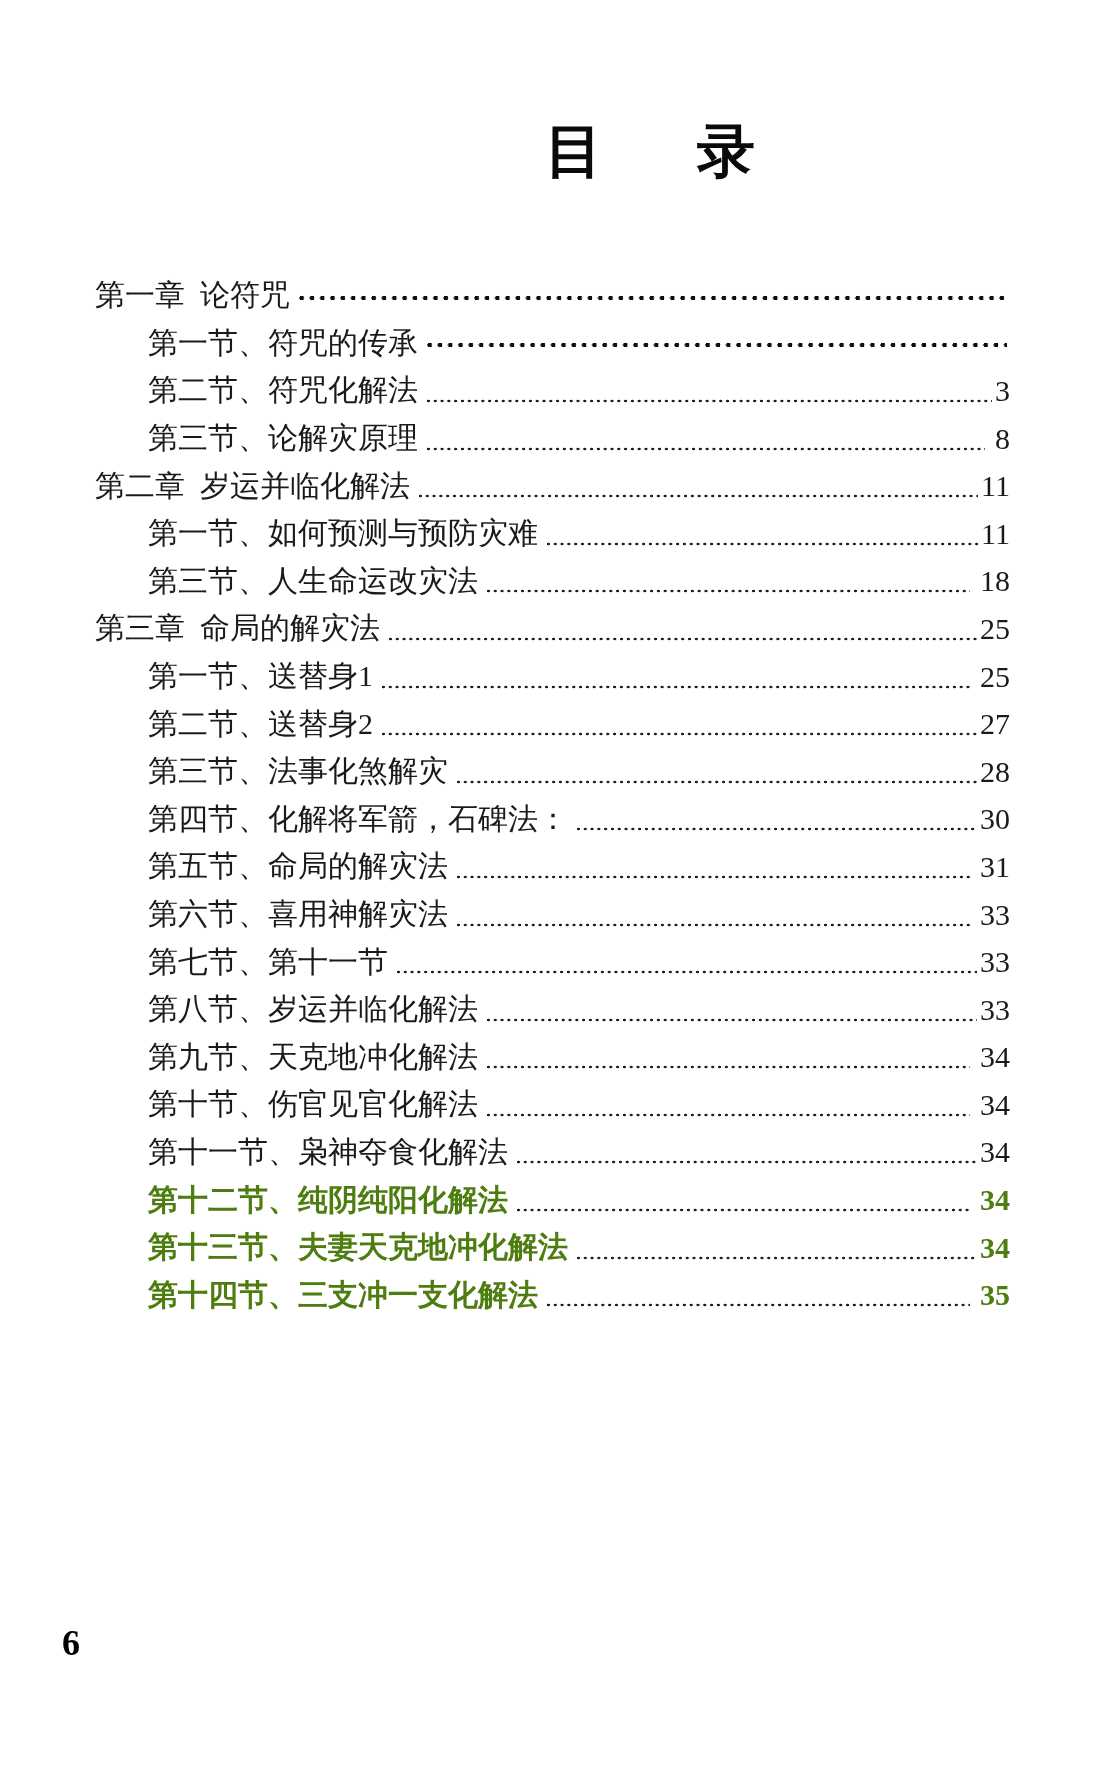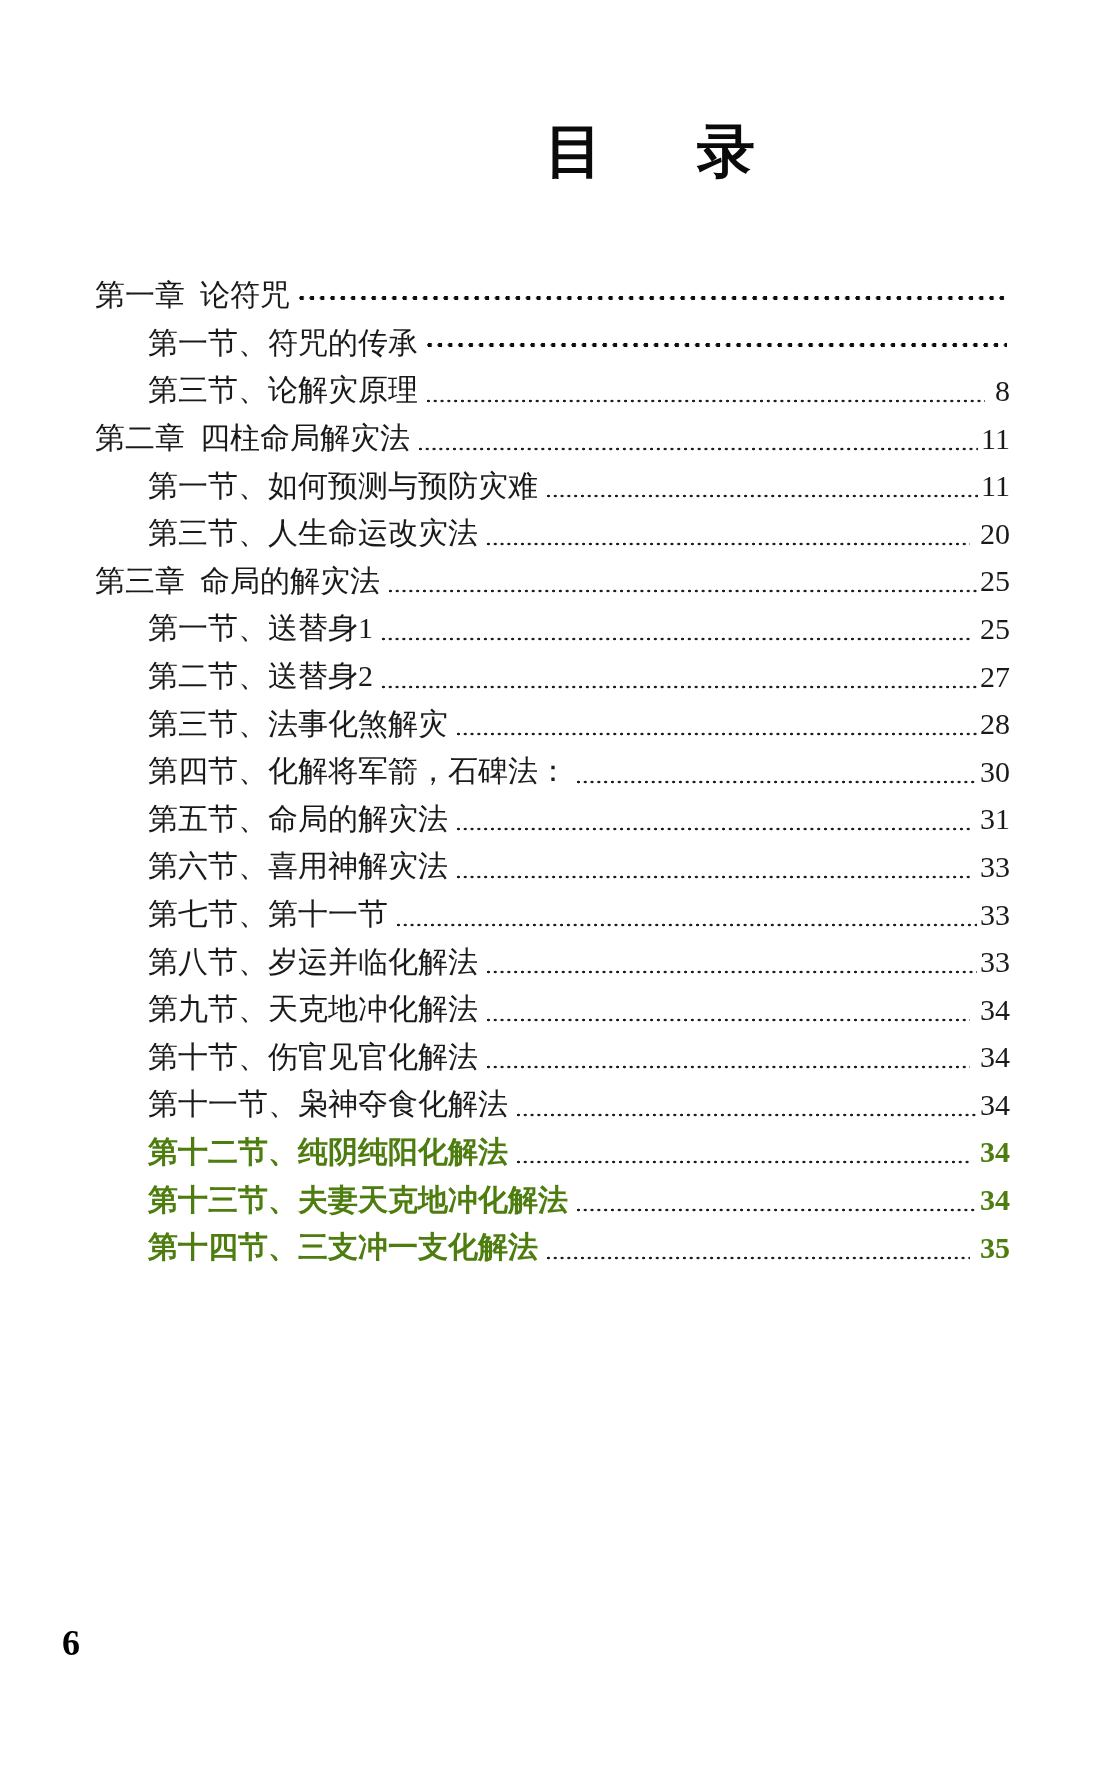--- a/index.html
+++ b/index.html
@@ -87,44 +87,49 @@
       <span class="leader thick"></span>
       <span class="toc-page"></span>
     </div>
 
     <div class="toc-row section">
       <span class="toc-label">第一节、符咒的传承</span>
       <span class="leader thick"></span>
       <span class="toc-page"></span>
     </div>
 
+    <div class="toc-row section">
+      <span class="toc-label">第二节、符咒化解法</span>
+      <span class="leader fine"></span>
+      <span class="toc-page">3</span>
+    </div>
 
     <div class="toc-row section">
       <span class="toc-label">第三节、论解灾原理</span>
       <span class="leader fine"></span>
       <span class="toc-page"> 8</span>
     </div>
 
     <div class="toc-row chapter">
-      <span class="toc-label">第二章  四柱命局解灾法</span>
+      <span class="toc-label">第二章  岁运并临化解法</span>
       <span class="leader fine"></span>
       <span class="toc-page">11</span>
     </div>
 
     <div class="toc-row section">
       <span class="toc-label">第一节、如何预测与预防灾难</span>
       <span class="leader fine"></span>
       <span class="toc-page">11</span>
     </div>
 
 
     <div class="toc-row section">
       <span class="toc-label">第三节、人生命运改灾法</span>
       <span class="leader fine"></span>
-      <span class="toc-page"> 20</span>
+      <span class="toc-page"> 18</span>
     </div>
 
     <div class="toc-row chapter">
       <span class="toc-label">第三章  命局的解灾法</span>
       <span class="leader fine"></span>
       <span class="toc-page">25</span>
     </div>
 
     <div class="toc-row section">
       <span class="toc-label">第一节、送替身1</span>

